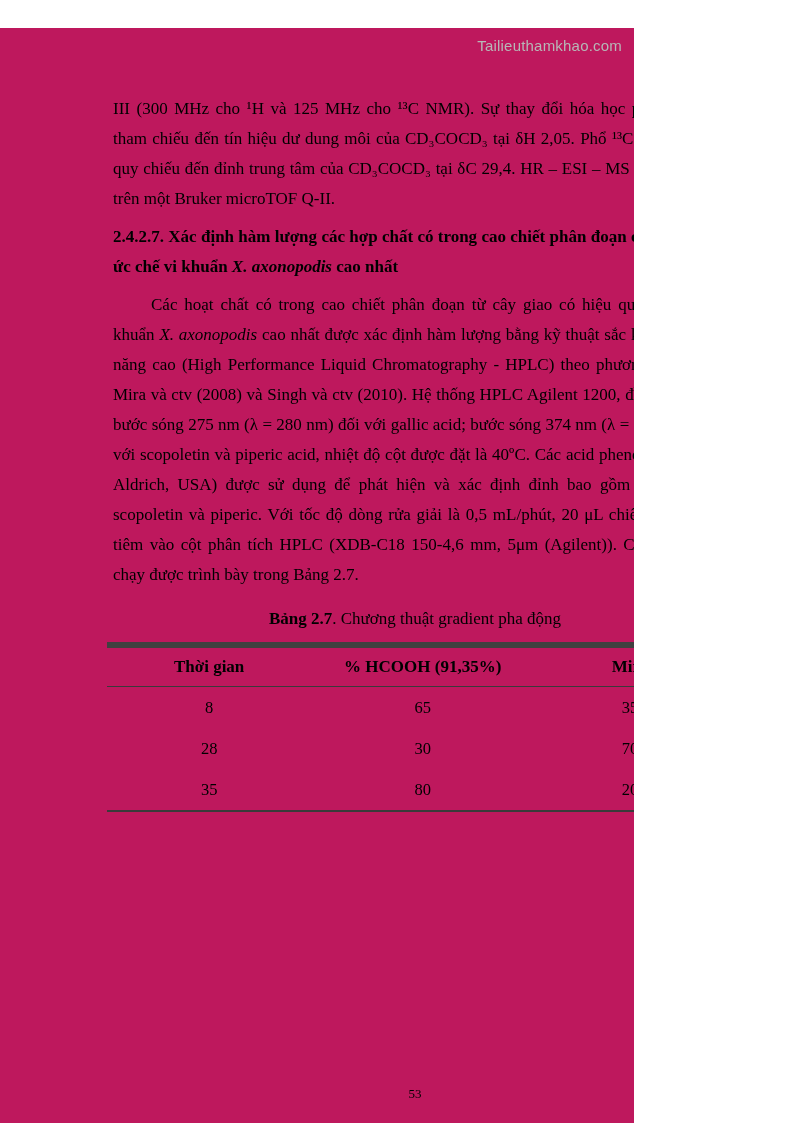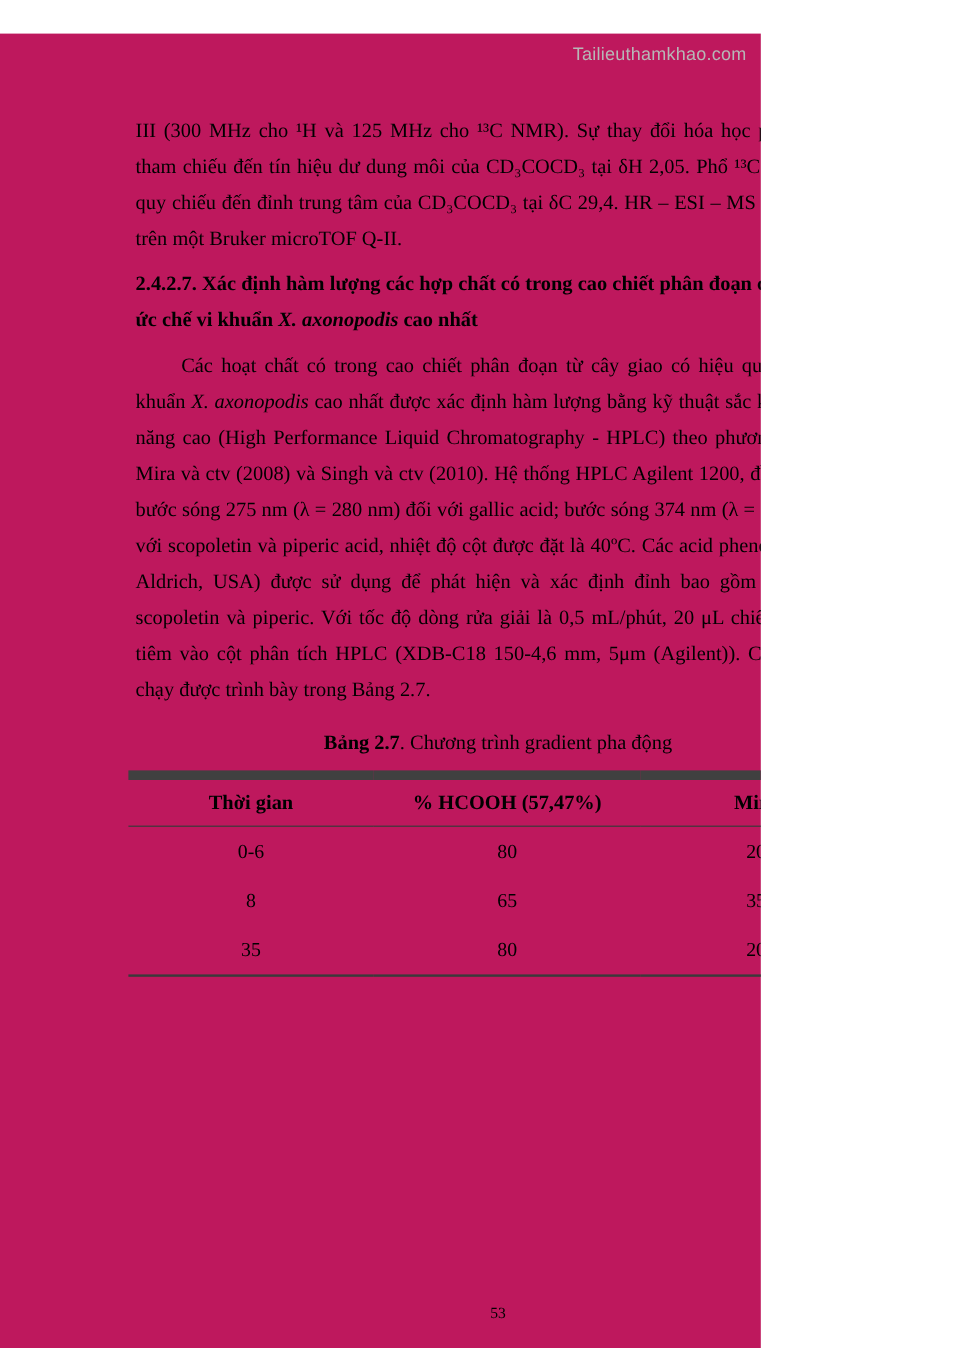--- a/index.html
+++ b/index.html
@@ -48,21 +48,21 @@
   .table-caption {
     font-size: 17px;
     line-height: 26px;
     text-align: center;
     margin: 16px 0 10px 0;
   }
   table.gradient-table {
     border-collapse: collapse;
     width: 619px;
     margin-left: -6px;
-    border-top: 8px solid #404040;
+    border-top: 6px solid #404040;
     border-bottom: 2px solid #3a3a3a;
   }
   table.gradient-table thead tr {
     border-bottom: 1.5px solid #3a3a3a;
   }
   table.gradient-table th {
     font-size: 17px;
     font-weight: bold;
     text-align: center;
     height: 38px;
@@ -96,40 +96,40 @@
   <div class="watermark">Tailieuthamkhao.com</div>
 
   <div class="content">
 
     <p class="body-para para-continued"><span>III (300 MHz cho ¹H và 125 MHz cho ¹³C NMR). Sự thay đổi hóa học proton được tham chiếu đến tín hiệu dư dung môi của CD₃COCD₃ tại δH 2,05. Phổ ¹³C NMR được quy chiếu đến đỉnh trung tâm của CD₃COCD₃ tại δC 29,4. HR – ESI – MS được ghi lại trên một Bruker microTOF Q-II.</span></p>
 
     <p class="section-heading"><span>2.4.2.7. Xác định hàm lượng các hợp chất có trong cao chiết phân đoạn có hoạt tính ức chế vi khuẩn </span><span class="it">X. axonopodis</span><span> cao nhất</span></p>
 
     <p class="body-para para-indent"><span>Các hoạt chất có trong cao chiết phân đoạn từ cây giao có hiệu quả ức chế vi khuẩn </span><span class="it">X. axonopodis</span><span> cao nhất được xác định hàm lượng bằng kỹ thuật sắc ký lỏng hiệu năng cao (High Performance Liquid Chromatography - HPLC) theo phương pháp của Mira và ctv (2008) và Singh và ctv (2010). Hệ thống HPLC Agilent 1200, đầu dò DAD, bước sóng 275 nm (λ = 280 nm) đối với gallic acid; bước sóng 374 nm (λ = 374 nm) đối với scopoletin và piperic acid, nhiệt độ cột được đặt là 40ºC. Các acid phenolic (Sigma-Aldrich, USA) được sử dụng để phát hiện và xác định đỉnh bao gồm gallic acid, scopoletin và piperic. Với tốc độ dòng rửa giải là 0,5 mL/phút, 20 μL chiết xuất được tiêm vào cột phân tích HPLC (XDB-C18 150-4,6 mm, 5μm (Agilent)). Chương trình chạy được trình bày trong Bảng 2.7.</span></p>
 
-    <p class="table-caption"><span class="bd">Bảng 2.7</span><span>. Chương trình gradient pha động</span></p>
+    <p class="table-caption"><span class="bd">Bảng 2.7</span><span>. Chương thuật gradient pha động</span></p>
 
     <table class="gradient-table">
       <thead>
         <tr>
             <th>Thời gian</th>
-            <th>% HCOOH (57,47%)</th>
+            <th>% HCOOH (91,35%)</th>
             <th>Mira</th>
           </tr>
       </thead>
       <tbody>
           <tr>
-            <td>0-6</td>
-            <td>80</td>
-            <td>20</td>
-          </tr>
-          <tr>
             <td>8</td>
             <td>65</td>
             <td>35</td>
+          </tr>
+          <tr>
+            <td>28</td>
+            <td>30</td>
+            <td>70</td>
           </tr>
           <tr>
             <td>35</td>
             <td>80</td>
             <td>20</td>
           </tr>
         </tbody>
     </table>
 
   </div>

